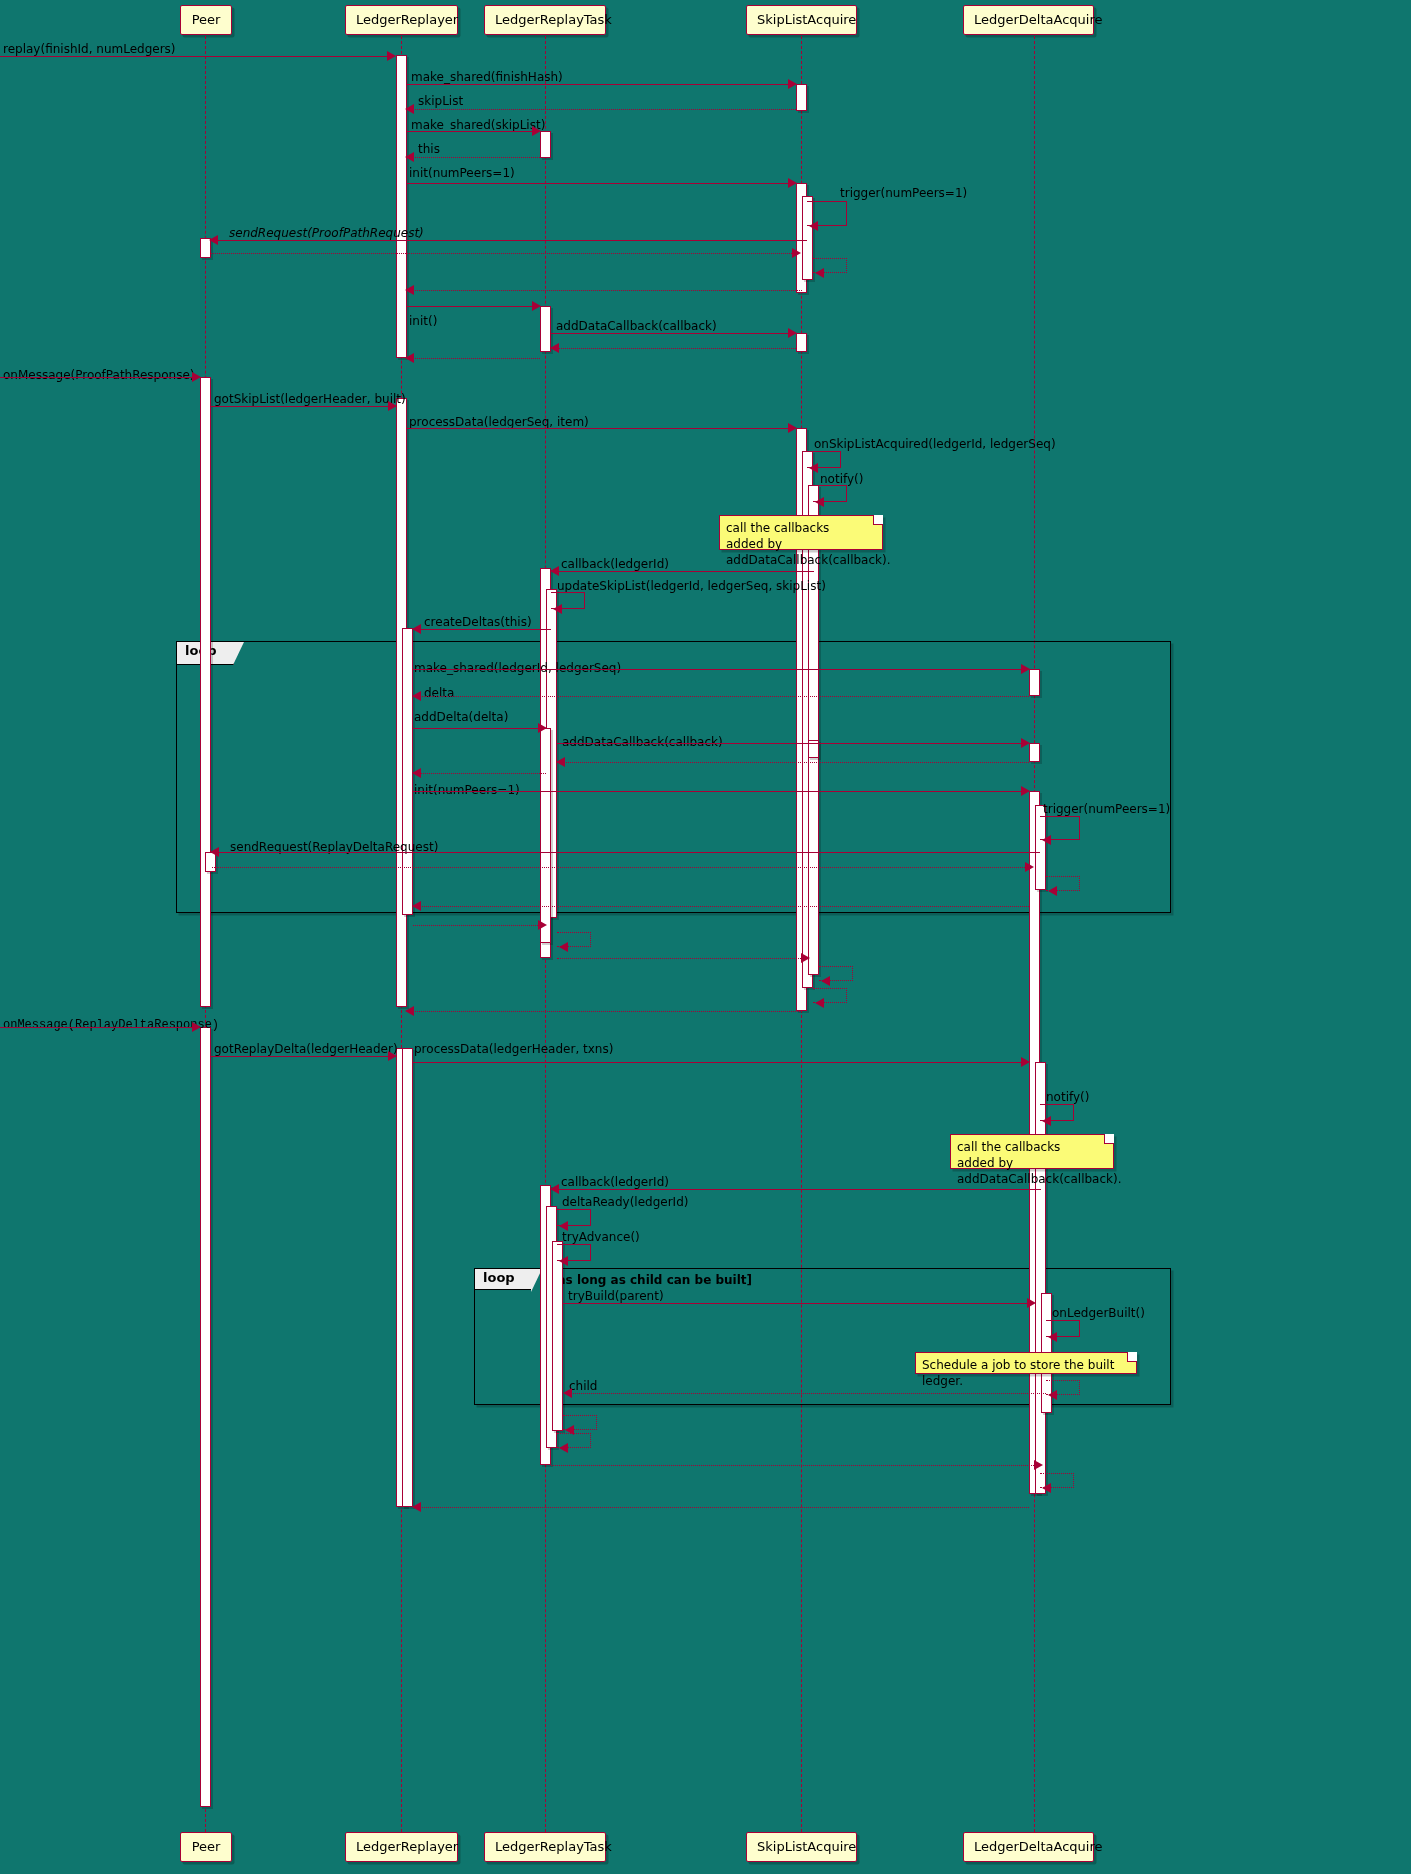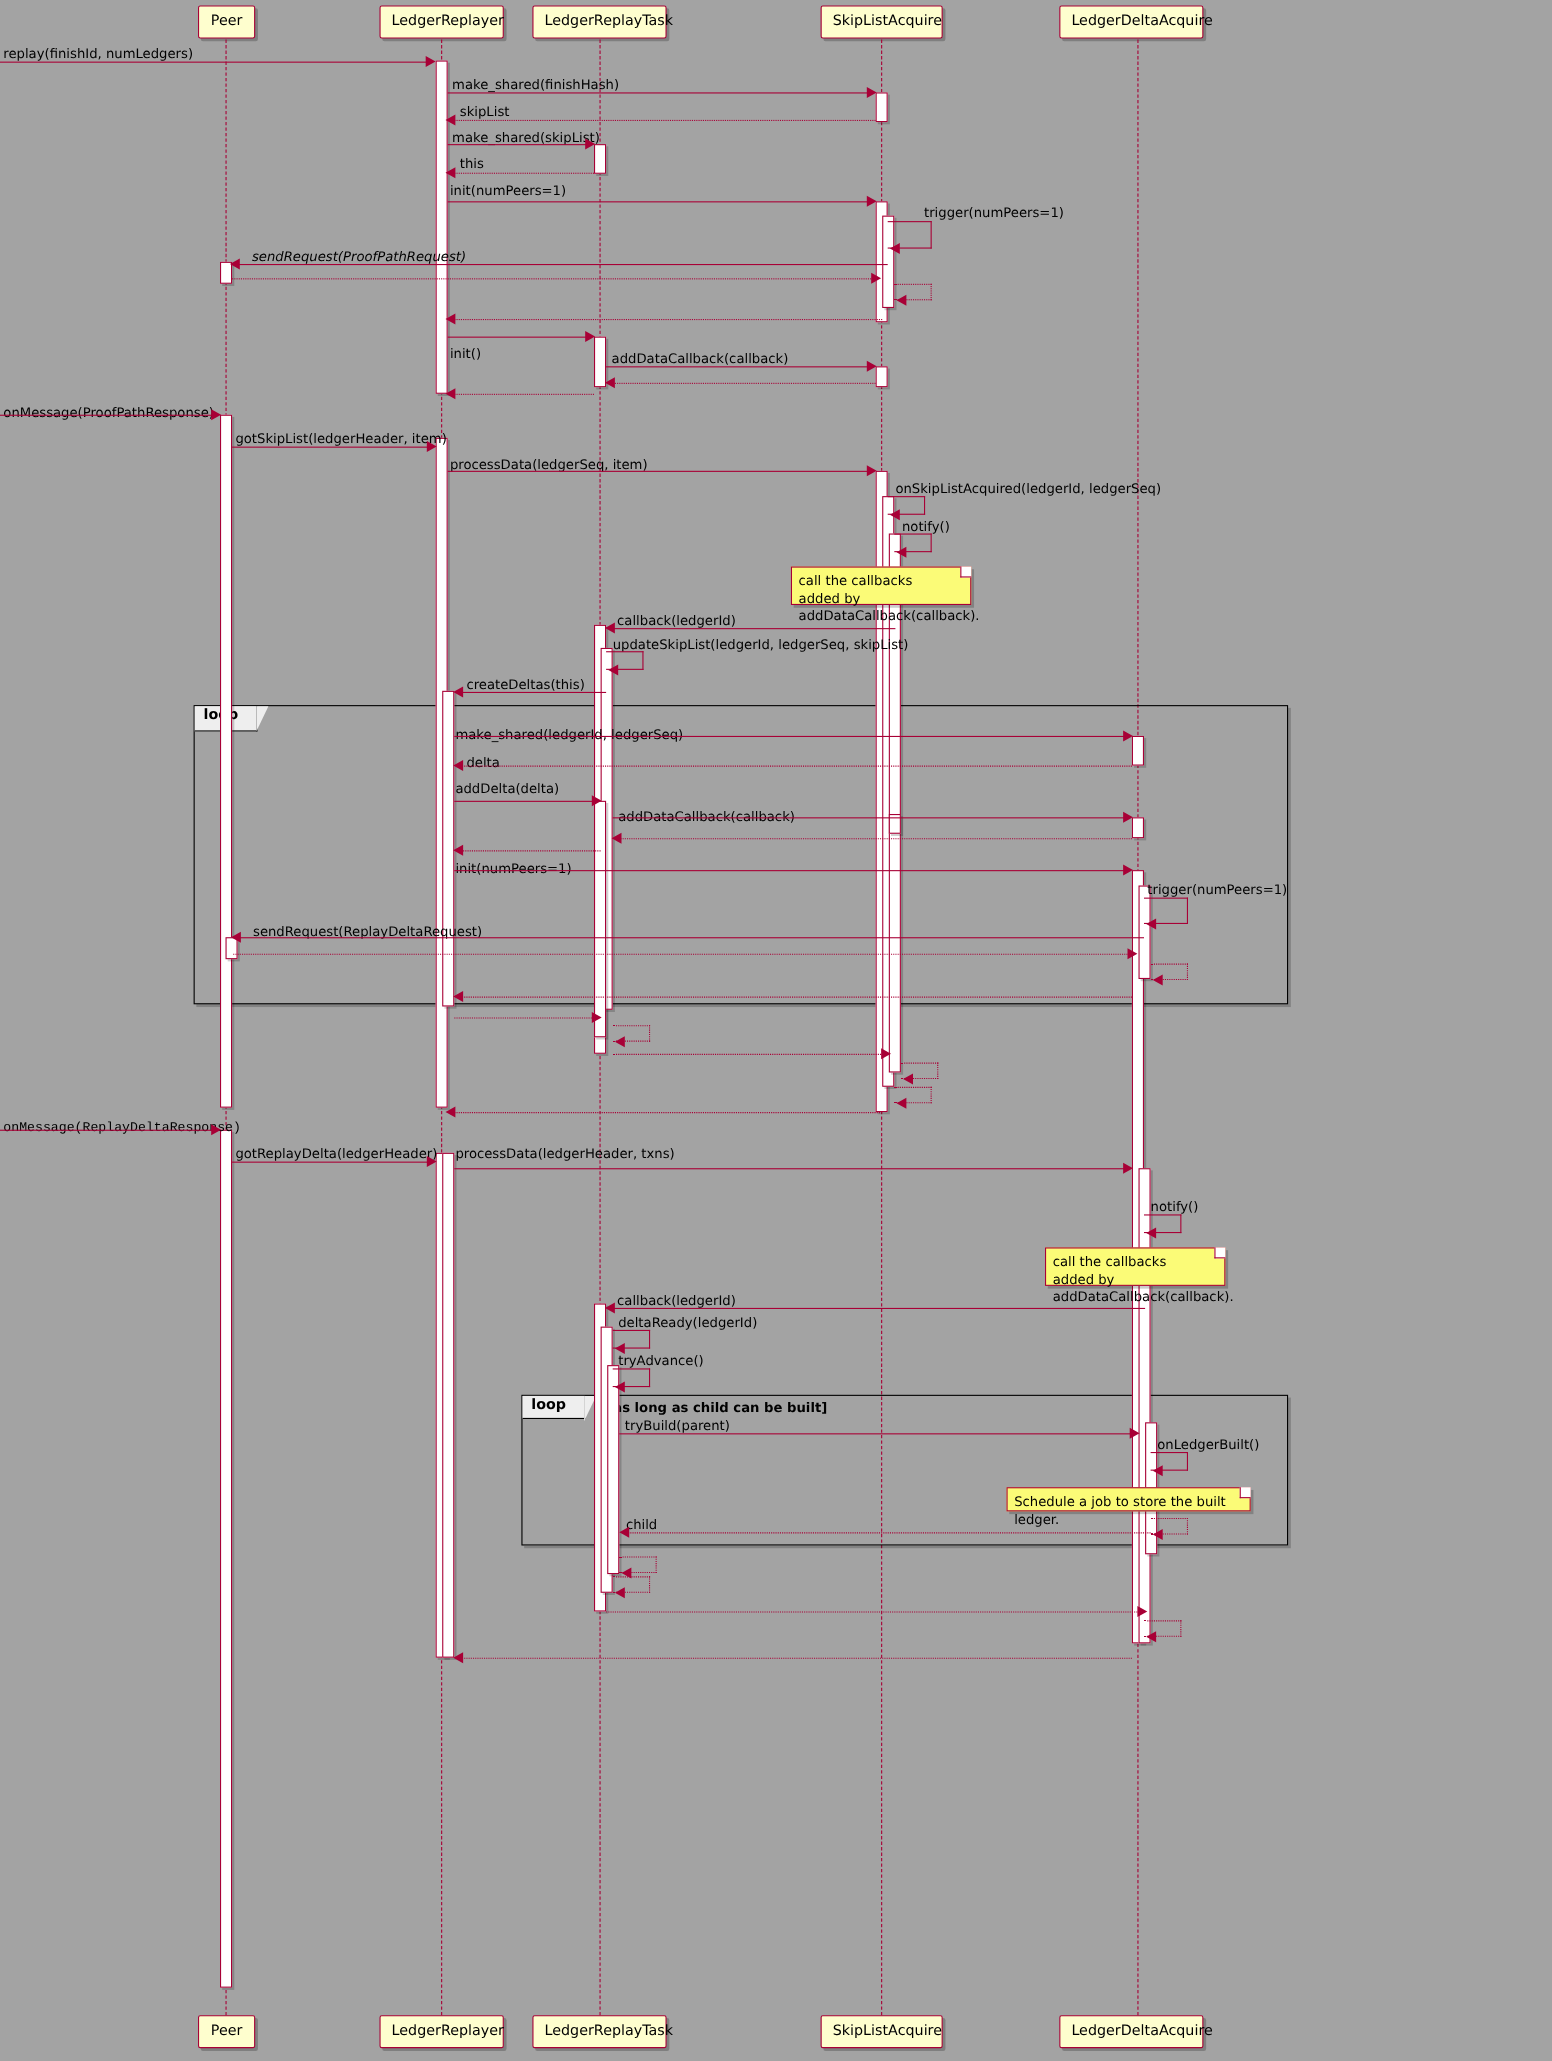--- a/index.html
+++ b/index.html
@@ -8,21 +8,21 @@
     background: #ffffff;
   }
   body {
     font-family: "DejaVu Sans", sans-serif;
     -webkit-font-smoothing: antialiased;
   }
   #diagram {
     position: relative;
     width: 1411px;
     height: 1874px;
-    background: #a3a3a3;
+    background: #0f766e;
     overflow: hidden;
   }
 
   
   .participant {
     position: absolute;
     box-sizing: border-box;
     background: #FEFECE;
     border: 1.5px solid #A80036;
     border-radius: 2px;
@@ -275,21 +275,21 @@
   <div class="msg-line dotted" style="left:556px; top:348px; width:240px;"></div>
   <div class="arrow left" style="left:550px; top:343px;"></div>
 
   <div class="msg-line dotted" style="left:411px; top:358px; width:129px;"></div>
   <div class="arrow left" style="left:405px; top:353px;"></div>
 
   <div class="msg-label" style="left:3px; top:369px;">onMessage(ProofPathResponse)</div>
   <div class="msg-line" style="left:0px; top:377px; width:196px;"></div>
   <div class="arrow right" style="left:192px; top:372px;"></div>
 
-  <div class="msg-label" style="left:214px; top:393px;">gotSkipList(ledgerHeader, item)</div>
+  <div class="msg-label" style="left:214px; top:393px;">gotSkipList(ledgerHeader, built)</div>
   <div class="msg-line" style="left:211px; top:406px; width:181px;"></div>
   <div class="arrow right" style="left:388px; top:401px;"></div>
 
   <div class="msg-label" style="left:409px; top:416px;">processData(ledgerSeq, item)</div>
   <div class="msg-line" style="left:407px; top:428px; width:385px;"></div>
   <div class="arrow right" style="left:788px; top:423px;"></div>
 
   <div class="msg-label" style="left:814px; top:438px;">onSkipListAcquired(ledgerId, ledgerSeq)</div>
   <div class="selfmsg" style="left:807px; top:451px; width:34px; height:17px;"></div>
   <div class="arrow left" style="left:809px; top:463px;"></div>

